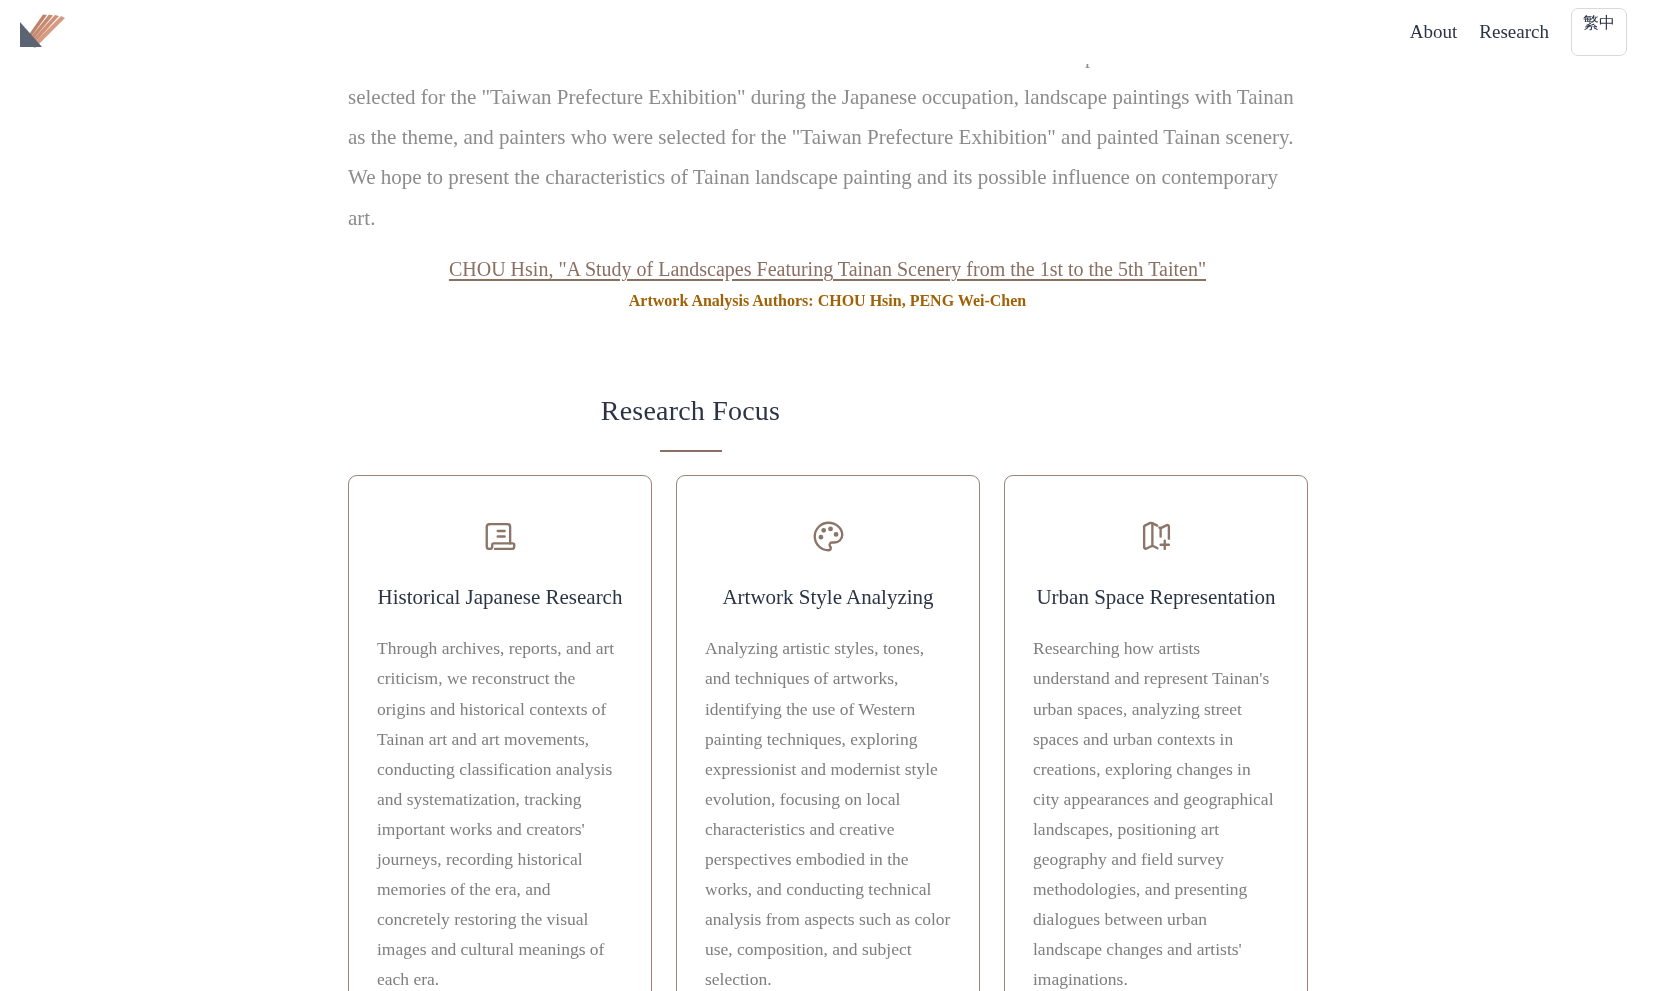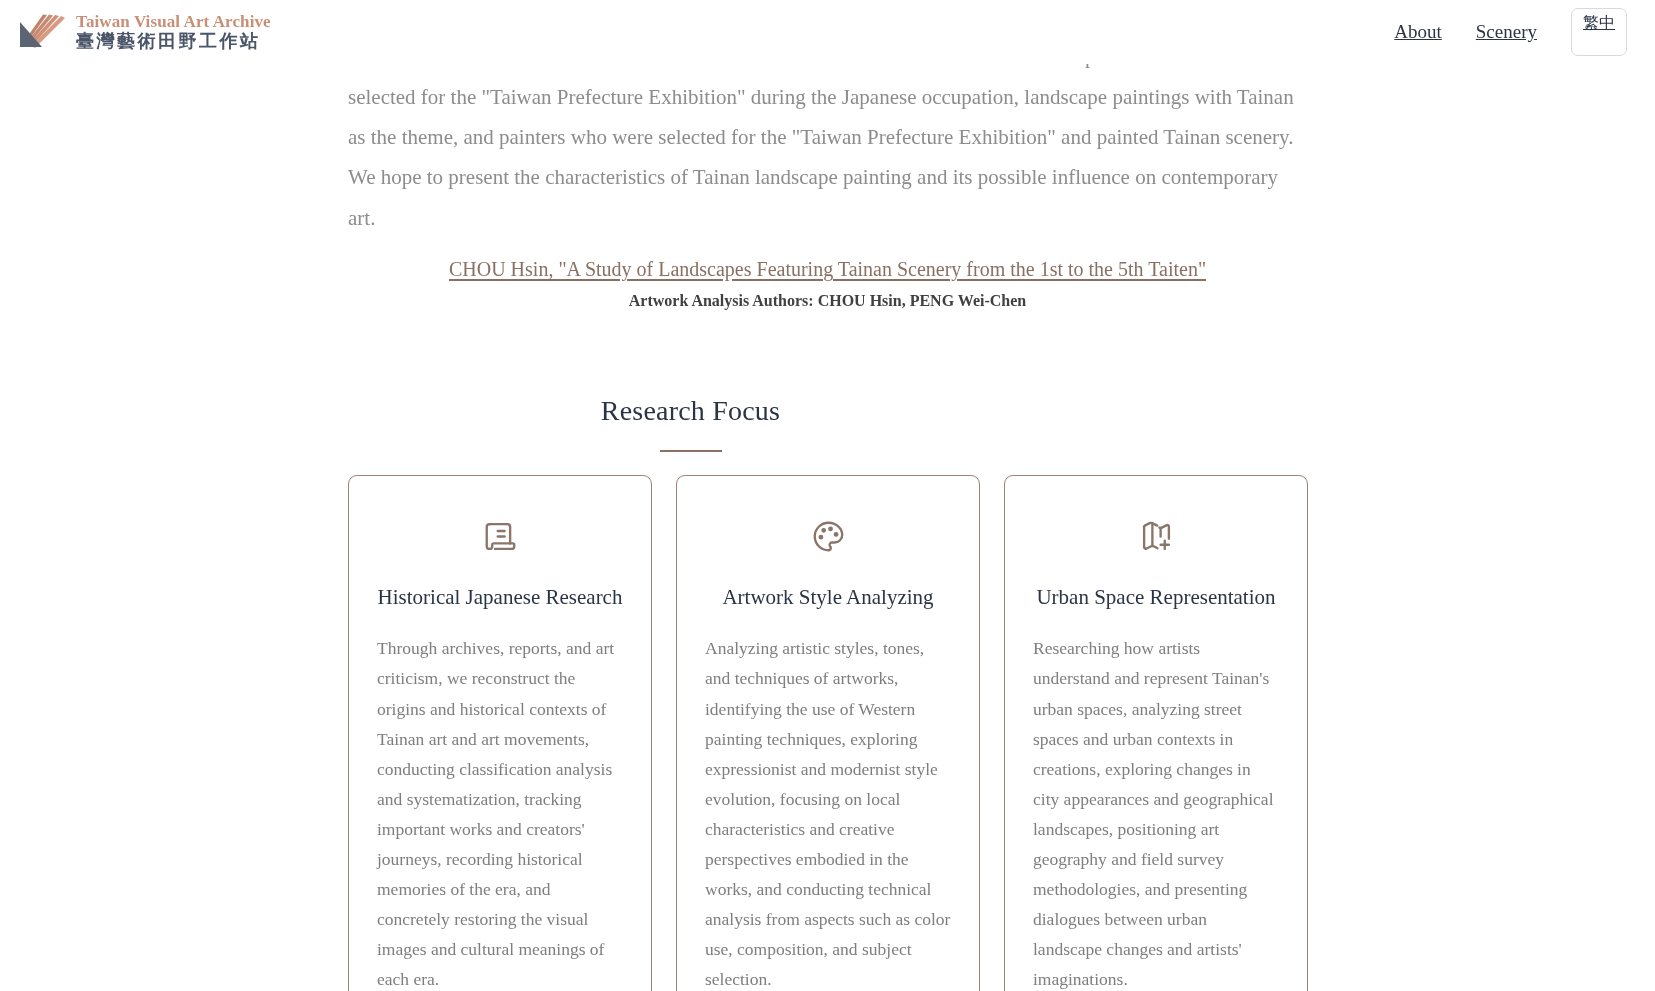--- a/index.html
+++ b/index.html
@@ -67,22 +67,21 @@
     font-weight: 700;
     color: #4a5568;
     letter-spacing: 2.5px;
     white-space: nowrap;
     margin-top: 2px;
   }
 
   .nav {
     display: flex;
     align-items: center;
-    gap: 34px;
-    text-decoration: underline;
+    gap: 22px;
   }
 
   .nav-link {
     font-family: "Liberation Serif", "DejaVu Serif", serif;
     font-size: 19px;
     color: #2b3445;
     text-decoration: none;
     white-space: nowrap;
   }
 
@@ -132,21 +131,21 @@
     color: #8a6f63;
     text-decoration: underline;
     text-underline-offset: 3px;
     cursor: pointer;
   }
 
   .citation-authors {
     margin-top: 11px;
     font-size: 16px;
     font-weight: 700;
-    color: #404040;
+    color: #a16207;
   }
 
   
   .section-head {
     position: absolute;
     left: 0;
     top: 395px;
     width: 1381px;
     text-align: center;
   }
@@ -219,29 +218,25 @@
 <header class="site-header">
 
   <a class="brand" href="#">
     <svg class="brand-mark" viewBox="0 0 48 38" aria-hidden="true">
       <polygon points="43,3 47,5 17,35 13,33" fill="#d79b83"></polygon>
       <polygon points="37,2 41,3 13,34 9,33" fill="#cf9077"></polygon>
       <polygon points="31,1.5 35,2.5 9,34 5.5,33" fill="#c78a72"></polygon>
       <polygon points="25,1.5 29,2 5.5,34 2.5,33.5" fill="#bf826b"></polygon>
       <polygon points="2,34 2,9 24,34" fill="#5a6472"></polygon>
     </svg>
-    <span class="brand-text">
-      <span class="brand-en">Taiwan Visual Art Archive</span>
-      <span class="brand-zh">臺灣藝術田野工作站</span>
-    </span>
   </a>
 
   <nav class="nav">
     <a class="nav-link" href="#">About</a>
-    <a class="nav-link" href="#">Scenery</a>
+    <a class="nav-link" href="#">Research</a>
     <button class="lang-button">繁中</button>
   </nav>
 
 </header>
 
 <main class="content">
 
   <p class="intro">number of artistic talents to depict their hometown. At the same time, it continues to attract painters from outside to come and sketch. Taiwan Visual Art Archive has established this database for Tainan painters who were selected for the "Taiwan Prefecture Exhibition" during the Japanese occupation, landscape paintings with Tainan as the theme, and painters who were selected for the "Taiwan Prefecture Exhibition" and painted Tainan scenery. We hope to present the characteristics of Tainan landscape painting and its possible influence on contemporary art.</p>
 
   <div class="citation">

